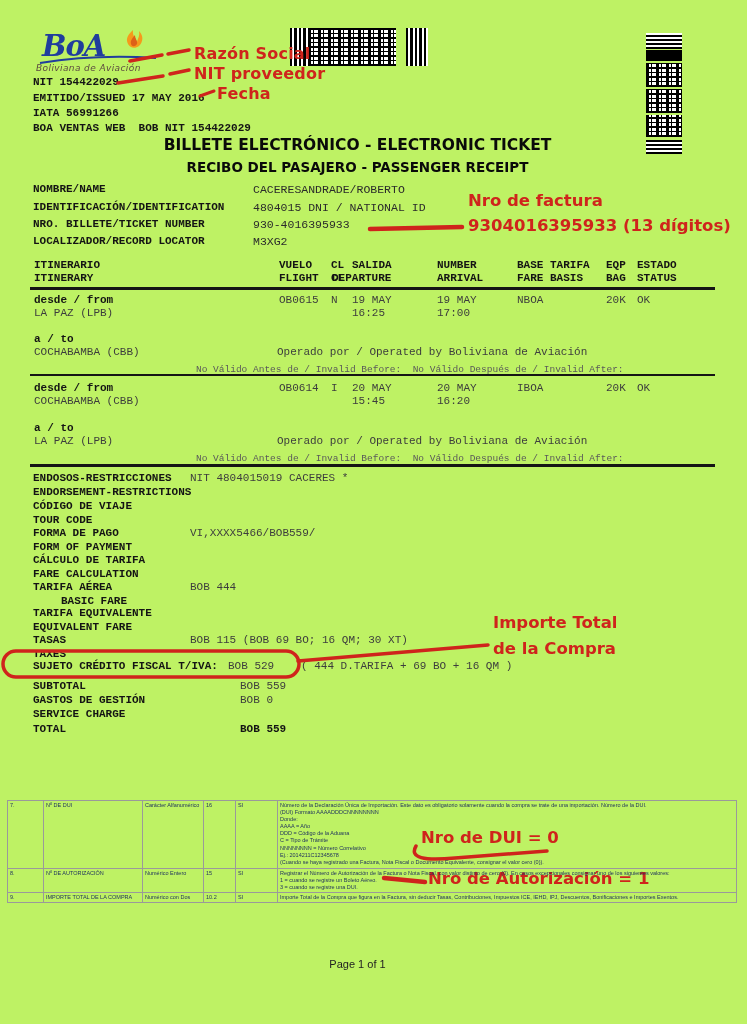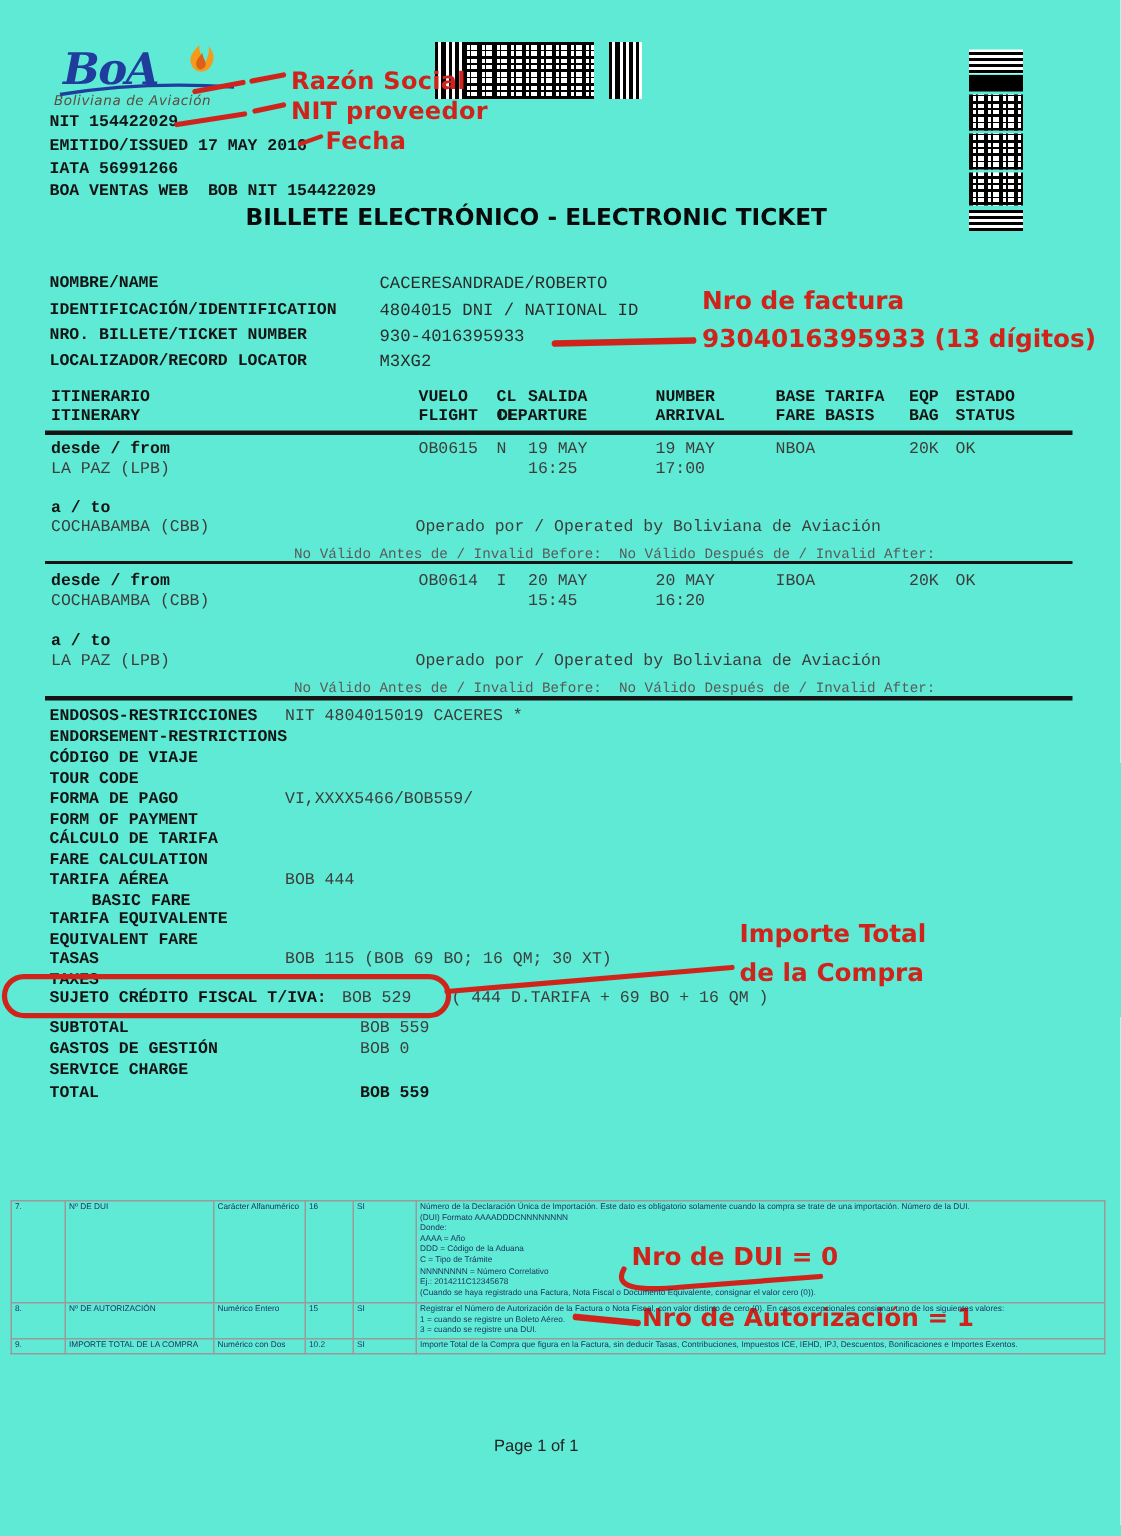--- a/index.html
+++ b/index.html
@@ -1,16 +1,16 @@
 <!DOCTYPE html>
 <html style="--red: #cf241c; --blue: #203d9d; --orange: #f59a1b; --flame: #dd6018;"><head>
 <meta charset="utf-8">
 <style>
   html,body{margin:0;padding:0;background:#fff;}
-  .page{position:relative;width:747px;height:1024px;background:#5eead4;overflow:hidden;
+  .page{position:relative;width:747px;height:1024px;background:#bef264;overflow:hidden;
         font-family:"Liberation Sans",sans-serif;}
   .abs{position:absolute;}
   
   .mb{font:700 11px/13px "Liberation Mono",monospace;color:#141414;white-space:pre;}
   .m {font:400 11px/13px "Liberation Mono",monospace;color:#3d3d3d;white-space:pre;text-align:right;}
   .mv{font:400 11.5px/13px "Liberation Mono",monospace;color:#2b2b2b;white-space:pre;}
   .sm{font:400 9.5px/11px "Liberation Mono",monospace;color:#5a5a5a;white-space:pre;margin-left:44px;}
   
   .t1{font:700 15.5px/18px "DejaVu Sans",sans-serif;color:#0a0a0a;text-align:center;}
   .t2{font:700 13.5px/16px "DejaVu Sans",sans-serif;color:#0a0a0a;text-align:center;}
@@ -65,20 +65,21 @@
   <div class="abs" style="left:646px;top:33px;width:36px;">
     <div class="bars-h" style="width:36px;height:16px;"></div>
     <div class="solidblk" style="width:36px;height:11px;margin-top:1px;"></div>
     <div class="noise2d" style="width:36px;height:24px;margin-top:2px;"></div>
     <div class="noise2d" style="width:36px;height:24px;margin-top:2px;"></div>
     <div class="noise2d" style="width:36px;height:22px;margin-top:2px;"></div>
     <div class="bars-h" style="width:36px;height:14px;margin-top:3px;"></div>
   </div>
 
   <div class="abs t1" style="left:0;top:136px;width:715px;">BILLETE ELECTRÓNICO - ELECTRONIC TICKET</div>
+  <div class="abs t2" style="left:0;top:159px;width:715px;">RECIBO DEL PASAJERO - PASSENGER RECEIPT</div>
 
   <span class="abs mb" style="left:33px;top:183px;">NOMBRE/NAME</span>
   <span class="abs mv" style="left:253px;top:183px;">CACERESANDRADE/ROBERTO</span>
   <span class="abs mb" style="left:33px;top:201px;">IDENTIFICACIÓN/IDENTIFICATION</span>
   <span class="abs mv" style="left:253px;top:201px;">4804015 DNI / NATIONAL ID</span>
   <span class="abs mb" style="left:33px;top:218px;">NRO. BILLETE/TICKET NUMBER</span>
   <span class="abs mv" style="left:253px;top:218px;">930-4016395933</span>
   <span class="abs mb" style="left:33px;top:235px;">LOCALIZADOR/RECORD LOCATOR</span>
   <span class="abs mv" style="left:253px;top:235px;">M3XG2</span>
 

